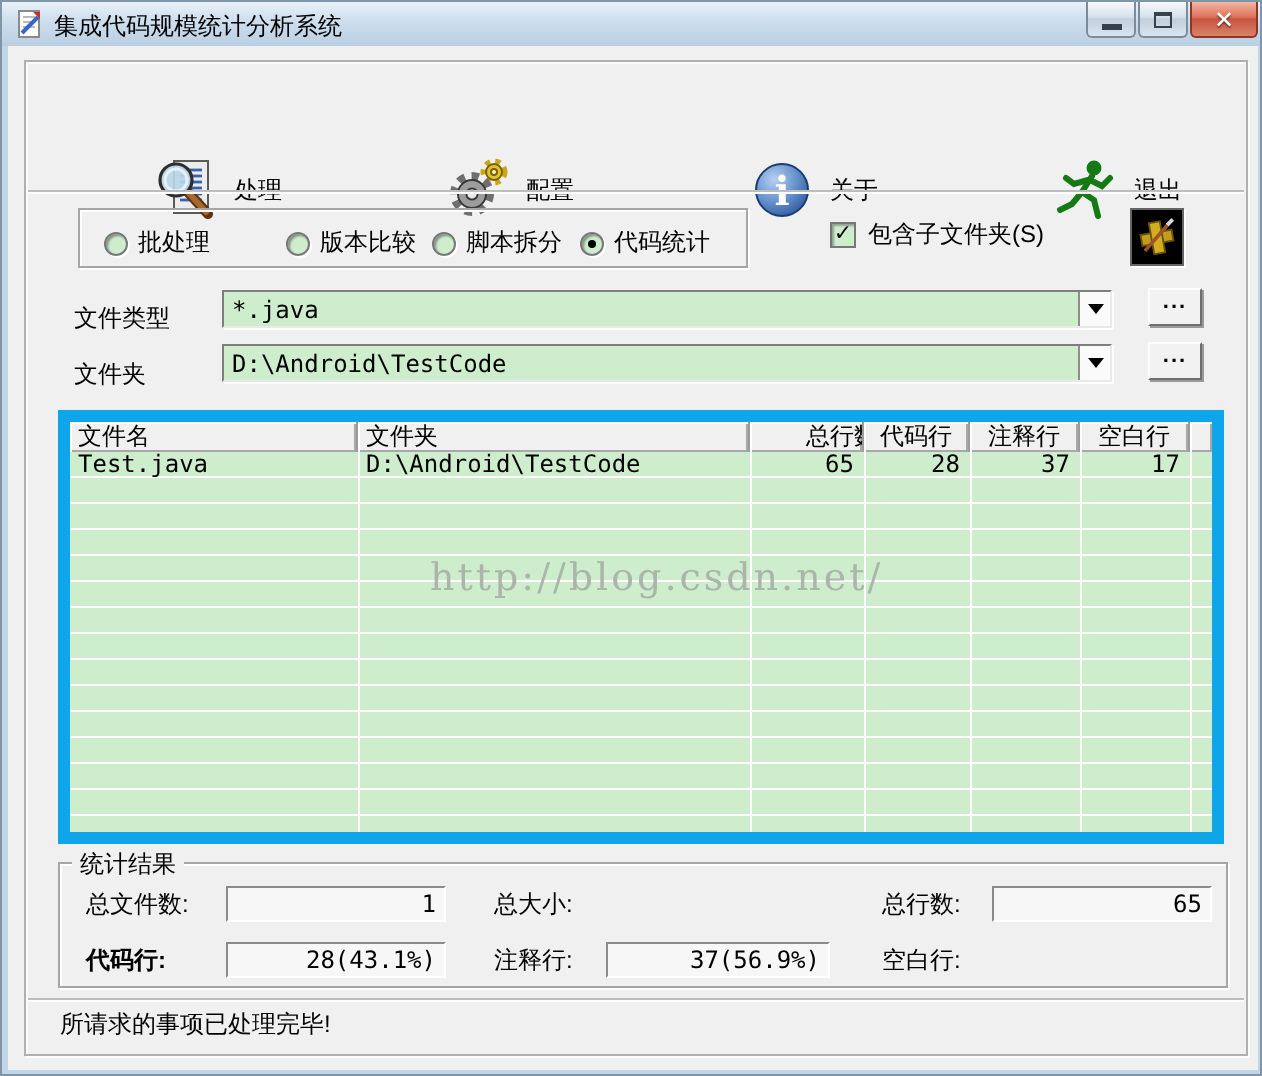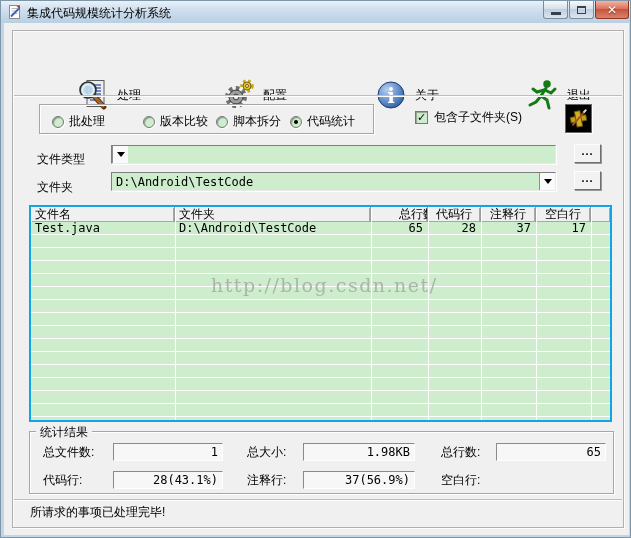--- a/index.html
+++ b/index.html
@@ -73,21 +73,21 @@
   .combo-arrow { width:16px; height:100%; background:#fafafa; border:none;
     border-left:1px solid #8e8e8e; display:flex; align-items:center; justify-content:center; }
   .combo-arrow span { width:0; height:0; border-left:4px solid transparent;
     border-right:4px solid transparent; border-top:5px solid #000; }
   .browse-btn { position:absolute; left:561px; width:27px; height:19px;
     background:#f2f2f2; border:1px solid; border-color:#fdfdfd #6f6f6f #6f6f6f #fdfdfd;
     box-shadow:1px 1px 0 #999; font-weight:bold; font-size:11px; line-height:10px;
     letter-spacing:1px; text-align:center; padding-bottom:5px; }
   
   .grid { position:absolute; left:16px; top:174px; width:583px; height:217px;
-    border:2px solid #0ea5e9; background:#cdedcd; }
+    border:6px solid #0ea5e9; background:#cdedcd; }
   .grid-header { display:flex; height:15px; background:#f0f0f0; }
   .gh-cell { height:15px; font-size:12px; line-height:14px; background:#f0f0f0;
     border-right:1px solid #9c9c9c;
     box-shadow:inset 1px 1px 0 #fff, inset -1px -1px 0 #a8a8a8;
     padding-left:4px; white-space:nowrap; overflow:hidden; }
   .gh-cell.num { text-align:center; padding-left:0; }
   .grid-body { position:absolute; left:0; top:15px; right:0; bottom:0; overflow:hidden;
     background:repeating-linear-gradient(to bottom, transparent 0 12px, #fff 12px 13px); }
   .vline { position:absolute; top:0; bottom:0; width:1px; background:#fff; }
   .row1 { position:absolute; left:0; top:0; width:100%; height:28px;
@@ -231,20 +231,21 @@
             <rect x="5" y="12" width="17" height="6" fill="#c39c1a" stroke="#6a5208"></rect>
             <rect x="10.5" y="6.5" width="6" height="17" fill="#d4ac20" stroke="#6a5208"></rect>
           </g>
           <line x1="7" y1="22" x2="21" y2="6" stroke="#9c5430" stroke-width="2"></line>
           <line x1="19" y1="8" x2="22" y2="5" stroke="#d8d8d8" stroke-width="2"></line>
         </svg>
       </button>
 
       <span class="fld-label" style="top:120px;">文件类型</span>
       <div class="combo" style="top:114px;">
+        <span class="combo-value">*.java</span>
         <button class="combo-arrow">
             <span></span>
           </button>
       </div>
       <button class="browse-btn" style="top:113px;">...</button>
 
       <span class="fld-label" style="top:148px;">文件夹</span>
       <div class="combo" style="top:141px;">
         <span class="combo-value">D:\Android\TestCode</span>
         <button class="combo-arrow">
@@ -282,26 +283,25 @@
         </div>
       </div>
 
       <div class="stats-box">
         <span class="stats-legend">统计结果</span>
 
         <span class="stat-label" style="left:13px; top:11px;">总文件数:</span>
         <span class="stat-value" style="left:83px; top:11px; width:110px;">1</span>
 
         <span class="stat-label" style="left:217px; top:11px;">总大小:</span>
-        <span class="stat-value" style="left:273px; top:11px; width:112px;">1.98KB</span>
 
         <span class="stat-label" style="left:411px; top:11px;">总行数:</span>
         <span class="stat-value" style="left:466px; top:11px; width:110px;">65</span>
 
-        <span class="stat-label" style="left:13px; top:39px;">代码行:</span>
+        <span class="stat-label" style="left:13px; top:39px;font-weight:bold;">代码行:</span>
         <span class="stat-value" style="left:83px; top:39px; width:110px;">28(43.1%)</span>
 
         <span class="stat-label" style="left:217px; top:39px;">注释行:</span>
         <span class="stat-value" style="left:273px; top:39px; width:112px;">37(56.9%)</span>
 
         <span class="stat-label" style="left:411px; top:39px;">空白行:</span>
       </div>
 
       <div class="etched" style="top:468px;"></div>
       <span class="status-text">所请求的事项已处理完毕!</span>

